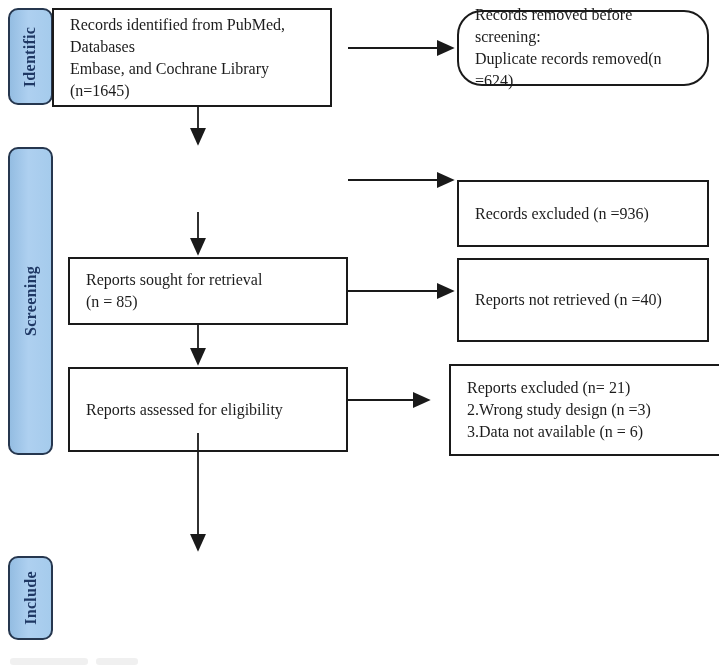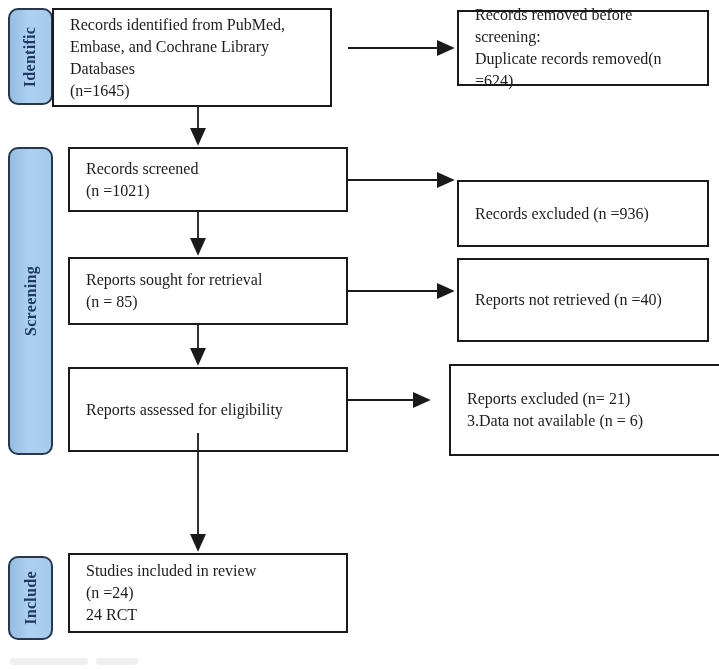--- a/index.html
+++ b/index.html
@@ -77,60 +77,52 @@
   <div class="stage" style="left:8px; top:147px; width:45px; height:308px;">
     <span class="stage-label">Screening</span>
   </div>
 
   <div class="stage" style="left:8px; top:556px; width:45px; height:84px;">
     <span class="stage-label">Include</span>
   </div>
 
   <div class="fbox" style="left:52px; top:8px; width:280px; height:99px;">
     <span class="line">Records identified from PubMed,</span>
+    <span class="line">Databases</span>
     <span class="line">Embase, and Cochrane Library</span>
-    <span class="line">Databases</span>
     <span class="line centered">(n=1645)</span>
   </div>
 
-  <div class="fbox" style="left:68px; top:147px; width:280px; height:65px;">
-    <span class="line">Records screened</span>
-    <span class="line centered">(n =1021)</span>
-  </div>
 
   <div class="fbox" style="left:68px; top:257px; width:280px; height:68px;">
     <span class="line">Reports sought for retrieval</span>
     <span class="line centered">(n = 85)</span>
   </div>
 
   <div class="fbox" style="left:68px; top:367px; width:280px; height:85px;">
     <span class="line">Reports assessed for eligibility</span>
   </div>
 
-  <div class="fbox" style="left:68px; top:553px; width:280px; height:80px;">
-    <span class="line">Studies included in review</span>
-    <span class="line centered">(n =24)</span>
-    <span class="line centered">24 RCT</span>
-  </div>
 
-  <div class="fbox" style="left:457px; top:10px; width:252px; height:76px;">
+  <div class="fbox" style="left:457px; top:10px; width:252px; height:76px;border-radius:25px;">
     <span class="line">Records removed before screening:</span>
     <span class="line">Duplicate records removed(n =624)</span>
   </div>
 
   <div class="fbox" style="left:457px; top:145px; width:252px; height:67px;margin-top:35px;">
     <span class="line">Records excluded (n =936)</span>
   </div>
 
   <div class="fbox" style="left:457px; top:258px; width:252px; height:84px;">
     <span class="line">Reports not retrieved (n =40)</span>
   </div>
 
   <div class="fbox" style="left:449px; top:364px; width:277px; height:92px;">
     <span class="line">Reports excluded (n= 21)</span>
+    <span class="line">2.Wrong study design (n =3)</span>
     <span class="line">3.Data not available (n = 6)</span>
   </div>
 
   <svg id="arrows" viewBox="0 0 719 669" xmlns="http://www.w3.org/2000/svg">
     <defs>
       <marker id="ah" markerWidth="10" markerHeight="9" refX="8.5" refY="4.5" orient="auto">
         <path d="M0,0 L10,4.5 L0,9 Z" fill="#1a1a1a"></path>
       </marker>
     </defs>
 

